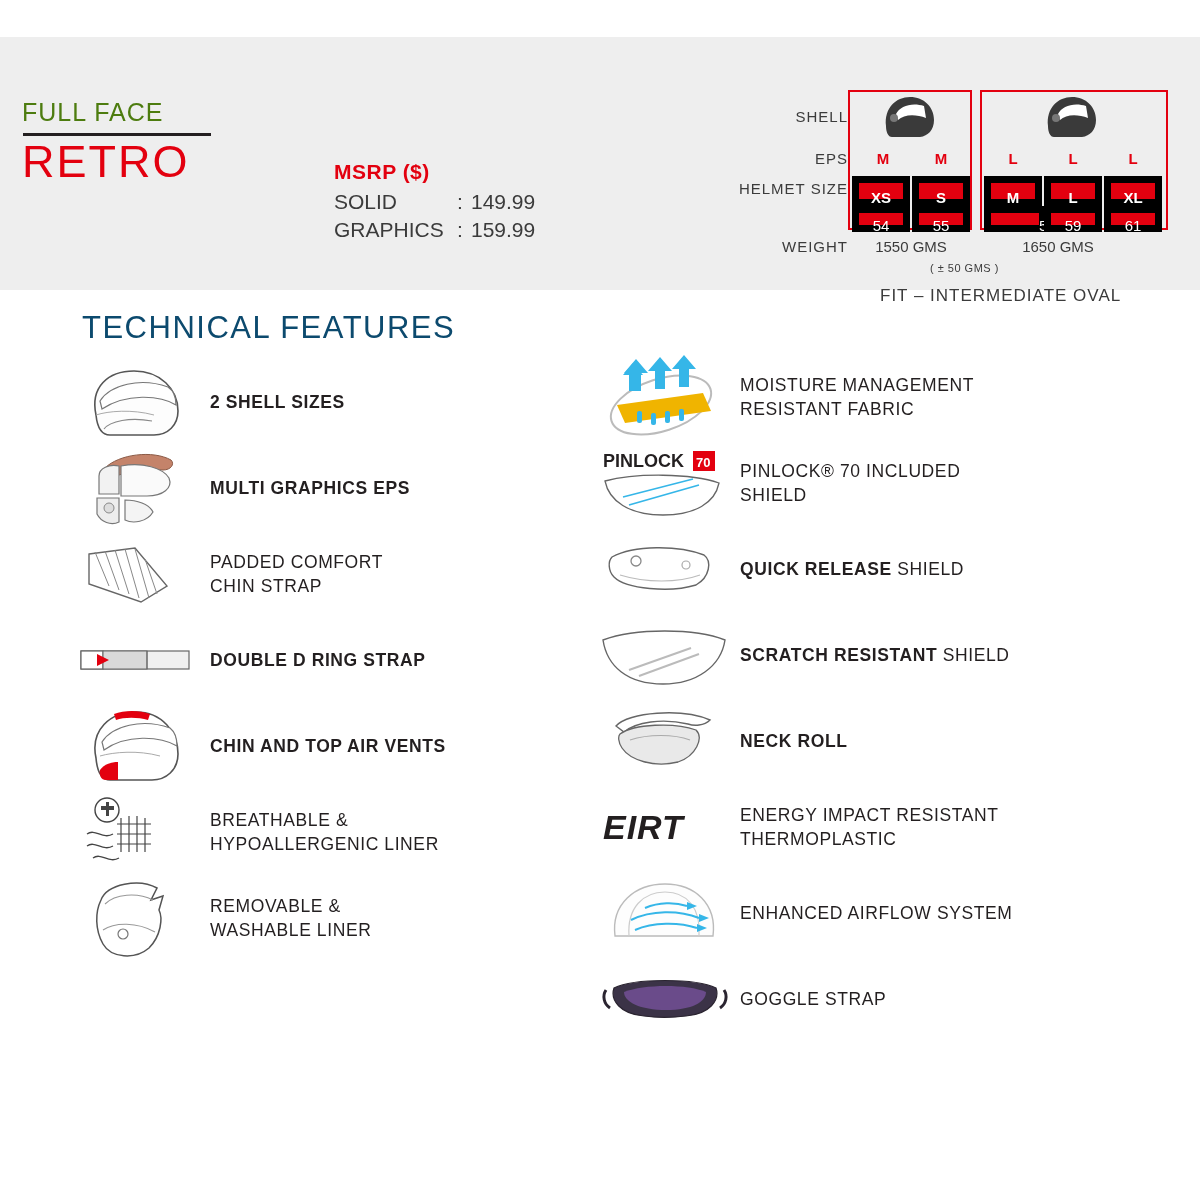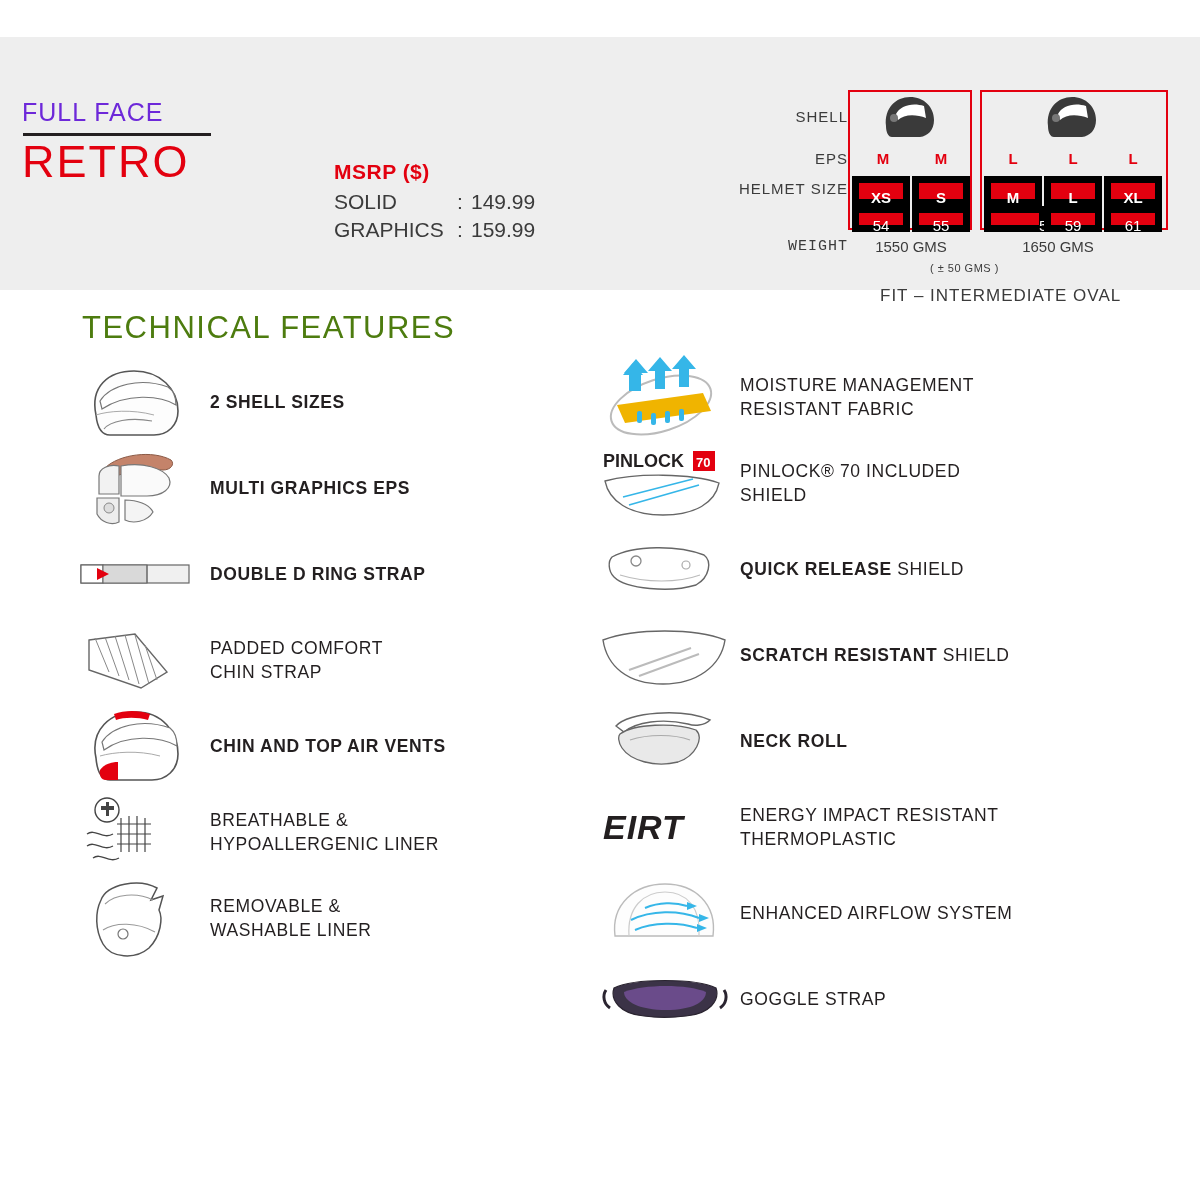--- a/index.html
+++ b/index.html
@@ -24,21 +24,21 @@
     background: #eeeeee;
   }
   #title-block {
     position: absolute;
     left: 22px; top: 98px;
     width: 300px;
   }
   #full-face {
     font-size: 25px;
     letter-spacing: 1px;
-    color: #6d28d9;
+    color: #4d7c0f;
     font-weight: 400;
   }
   #title-rule {
     width: 188px;
     height: 3px;
     background: #231f20;
     margin: 6px 0 2px 1px;
   }
   #retro {
     font-size: 45px;
@@ -124,21 +124,21 @@
     letter-spacing: .5px;
     color: #3b3b3b;
   }
 
   
   #tech-title {
     position: absolute;
     left: 82px; top: 310px;
     font-size: 31px;
     letter-spacing: 1.5px;
-    color: #4d7c0f;
+    color: #0c4a6e;
   }
   .col {
     position: absolute;
     width: 560px;
   }
   #col-left { left: 60px; top: 360px; }
   #col-right { left: 590px; top: 355px; }
 
   .feature {
     position: relative;
@@ -227,21 +227,21 @@
   <div class="cell redbox" style="left:304px; top:86px; width:58px; height:30px; line-height:30px;">M</div>
   <div class="cell redbox" style="left:364px; top:86px; width:58px; height:30px; line-height:30px;">L</div>
   <div class="cell redbox" style="left:424px; top:86px; width:58px; height:30px; line-height:30px;">XL</div>
 
   <div class="cell redbox" style="left:172px; top:116px; width:58px; height:26px; line-height:26px; font-weight:normal;">54</div>
   <div class="cell redbox" style="left:232px; top:116px; width:58px; height:26px; line-height:26px; font-weight:normal;">55</div>
   <div class="cell redbox" style="left:304px; top:116px; width:58px; height:26px; line-height:26px; font-weight:normal;padding-left:48px;">57</div>
   <div class="cell redbox" style="left:364px; top:116px; width:58px; height:26px; line-height:26px; font-weight:normal;">59</div>
   <div class="cell redbox" style="left:424px; top:116px; width:58px; height:26px; line-height:26px; font-weight:normal;">61</div>
 
-  <div class="st-row" style="top:144px;font-family:Liberation Mono, monospace;">
+  <div class="st-row" style="top:144px;">
     <span class="st-label" style="top:4px;">WEIGHT</span>
   </div>
   <div class="cell" style="left:168px; top:148px; width:126px;">1550 GMS</div>
   <div class="cell" style="left:284px; top:148px; width:188px;">1650 GMS</div>
 </div>
 <div id="weight-note">( ± 50 GMS )</div>
 <div id="fit-text">FIT – INTERMEDIATE OVAL</div>
 
 <div id="tech-title">TECHNICAL FEATURES</div>
 
@@ -264,52 +264,52 @@
       <svg width="120" height="86" viewBox="0 0 120 86">
         <path d="M30 22 C44 8 78 4 96 14 C100 18 96 24 88 24 C68 22 46 26 34 34 Z" fill="#c4836a" stroke="#8b5a46" stroke-width="1"></path>
         <path d="M24 30 C24 22 34 18 44 20 L44 48 L24 48 Z" fill="#f2f2f2" stroke="#777" stroke-width="1.2"></path>
         <path d="M46 20 C68 16 88 22 94 32 C98 42 88 50 72 50 L46 50 Z" fill="#fafafa" stroke="#777" stroke-width="1.2"></path>
         <path d="M22 52 L44 52 L44 76 C36 80 26 76 22 68 Z" fill="#ededed" stroke="#777" stroke-width="1.2"></path>
         <path d="M50 54 C62 54 74 58 78 66 C72 76 58 78 50 74 Z" fill="#f4f4f4" stroke="#777" stroke-width="1.2"></path>
         <circle cx="34" cy="62" r="5" fill="#ddd" stroke="#888" stroke-width="1"></circle>
       </svg>
     </div>
     <div class="f-text"><span class="bold">MULTI GRAPHICS EPS</span></div>
-  </div>
-
-  <div class="feature">
-    <div class="f-icon">
-      <svg width="120" height="40" viewBox="0 0 120 40">
-        <rect x="6" y="10" width="108" height="18" fill="#f0f0f0" stroke="#666" stroke-width="1.2"></rect>
-        <rect x="6" y="10" width="22" height="18" fill="#fff" stroke="#666" stroke-width="1.2"></rect>
-        <rect x="28" y="10" width="44" height="18" fill="#d9d9d9" stroke="#666" stroke-width="1"></rect>
-        <path d="M22 13 L34 19 L22 25 Z" fill="#e3000f"></path>
-        <line x1="72" y1="10" x2="72" y2="28" stroke="#666" stroke-width="1"></line>
-      </svg>
-    </div>
-    <div class="f-text"><span class="bold">DOUBLE D RING STRAP</span></div>
   </div>
 
   <div class="feature">
     <div class="f-icon">
       <svg width="120" height="70" viewBox="0 0 120 70">
         <path d="M14 14 L60 8 L92 46 L66 62 L14 44 Z" fill="#fff" stroke="#666" stroke-width="1.4"></path>
         <g stroke="#888" stroke-width="1">
           <line x1="20" y1="12" x2="34" y2="46"></line>
           <line x1="30" y1="11" x2="44" y2="50"></line>
           <line x1="40" y1="10" x2="54" y2="54"></line>
           <line x1="50" y1="9" x2="64" y2="58"></line>
           <line x1="60" y1="9" x2="74" y2="58"></line>
           <line x1="70" y1="19" x2="82" y2="54"></line>
         </g>
       </svg>
     </div>
     <div class="f-text">
       <span class="reg">PADDED COMFORT</span><br><span class="reg">CHIN STRAP</span>
     </div>
+  </div>
+
+  <div class="feature">
+    <div class="f-icon">
+      <svg width="120" height="40" viewBox="0 0 120 40">
+        <rect x="6" y="10" width="108" height="18" fill="#f0f0f0" stroke="#666" stroke-width="1.2"></rect>
+        <rect x="6" y="10" width="22" height="18" fill="#fff" stroke="#666" stroke-width="1.2"></rect>
+        <rect x="28" y="10" width="44" height="18" fill="#d9d9d9" stroke="#666" stroke-width="1"></rect>
+        <path d="M22 13 L34 19 L22 25 Z" fill="#e3000f"></path>
+        <line x1="72" y1="10" x2="72" y2="28" stroke="#666" stroke-width="1"></line>
+      </svg>
+    </div>
+    <div class="f-text"><span class="bold">DOUBLE D RING STRAP</span></div>
   </div>
 
   <div class="feature">
     <div class="f-icon">
       <svg width="115" height="86" viewBox="0 0 115 86">
         <path d="M18 54 C12 26 32 8 58 8 C84 8 100 28 100 50 C100 66 88 76 74 76 L32 76 C22 76 19 66 18 54 Z" fill="#fff" stroke="#555" stroke-width="1.6"></path>
         <path d="M24 38 C34 22 64 14 92 24 C97 28 99 36 99 42 C82 32 48 30 26 46 Z" fill="#fff" stroke="#777" stroke-width="1.2"></path>
         <path d="M36 10 C46 6 62 6 72 10 L70 16 C60 13 46 13 38 16 Z" fill="#e3000f"></path>
         <path d="M22 66 C26 60 34 58 40 58 L40 76 L28 76 C23 76 21 71 22 66 Z" fill="#e3000f"></path>
         <path d="M22 52 C36 48 60 46 82 52" fill="none" stroke="#aaa" stroke-width="1"></path>

